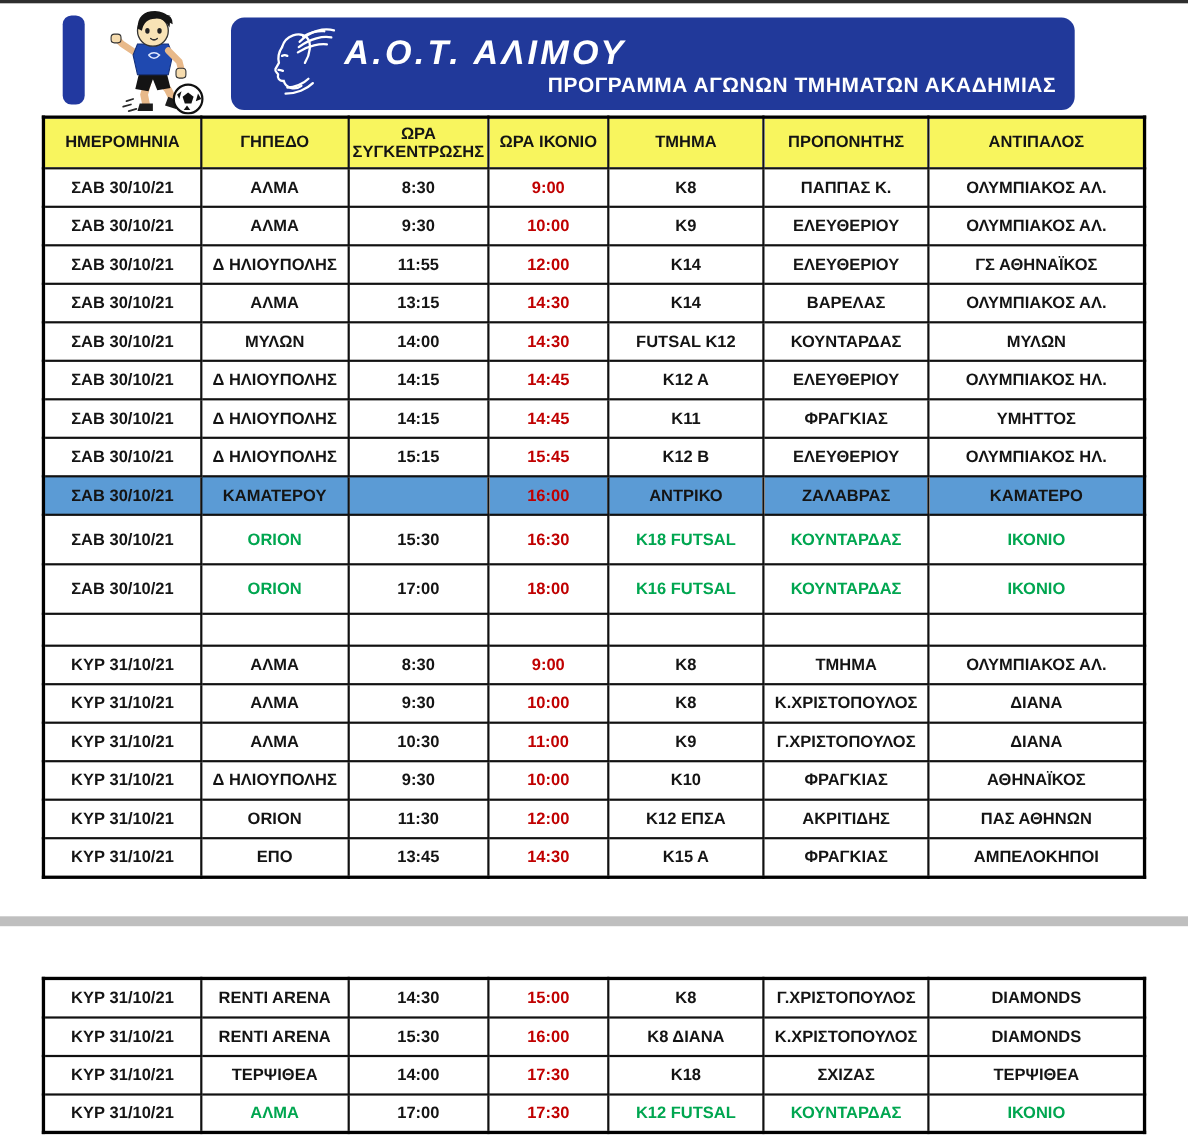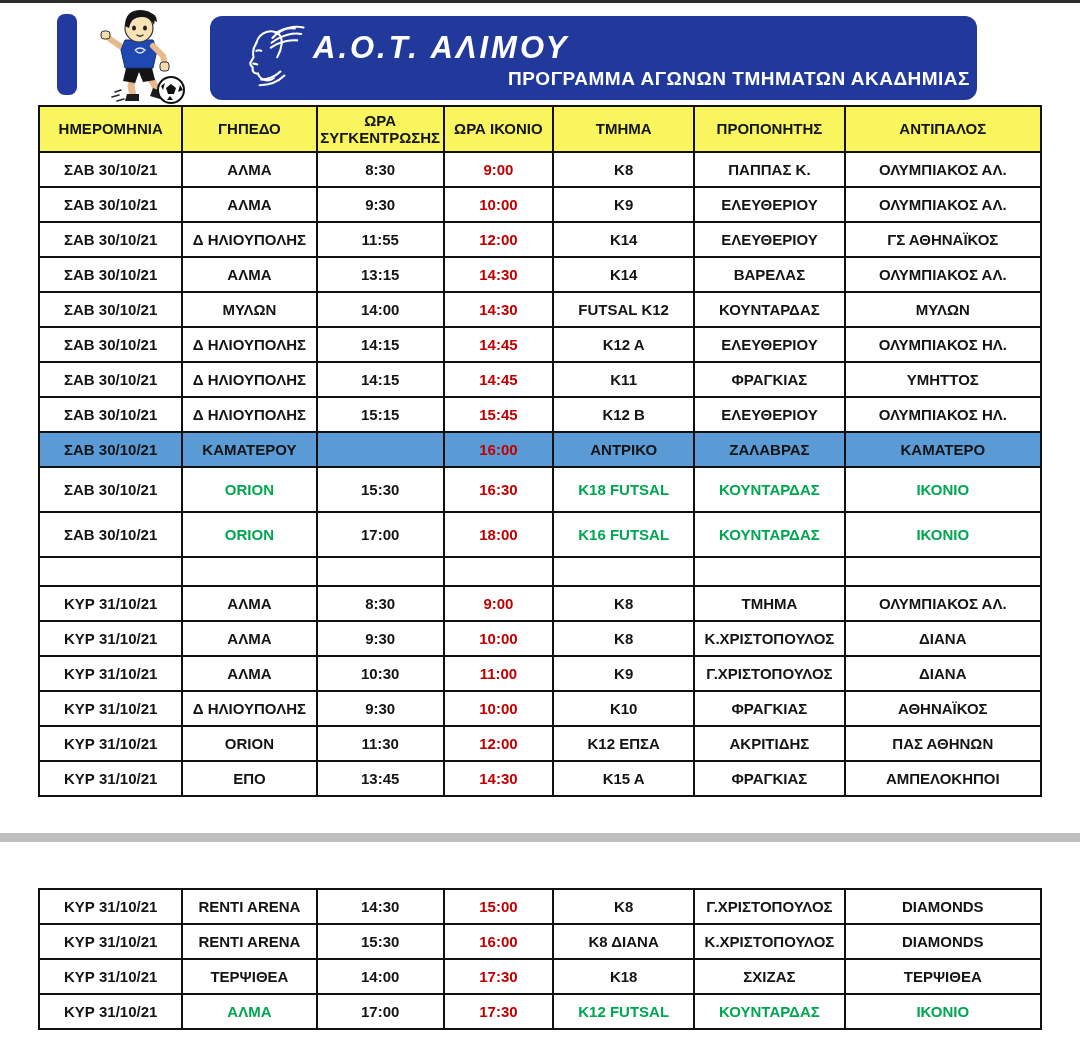--- a/index.html
+++ b/index.html
@@ -17,29 +17,29 @@
   .banner {
     position:absolute; left:210px; top:16px; width:767px; height:84px;
     background:#21399A; border-radius:12px; color:#ffffff;
   }
   .club-logo { position:absolute; left:16px; top:5px; width:80px; height:74px; }
   .banner-title {
     position:absolute; left:103px; top:14px;
     font-size:31px; font-weight:bold; font-style:italic; letter-spacing:3px; white-space:nowrap;
   }
   .banner-subtitle {
-    position:absolute; right:7px; bottom:10px;
+    position:absolute; right:17px; bottom:10px;
     font-size:19px; font-weight:bold; letter-spacing:0.5px; white-space:nowrap;
   }
 
   
   table.sched {
     position:absolute; left:38px; width:1004px;
     border-collapse:collapse; table-layout:fixed;
-    border:1px solid #000000;
+    border:3px solid #000000;
   }
   #table1 { top:105px; }
   #table2 { top:888px; }
   .sched th, .sched td {
     border:2px solid #111; text-align:center; vertical-align:middle;
     font-weight:bold; font-size:15px; color:#141414;
     padding:0 2px; overflow:hidden; white-space:nowrap;
   }
   .sched thead th { background:#F8F55E; height:44px; font-size:15px; line-height:1.15; white-space:normal; }
   .sched tbody tr { height:35px; }

